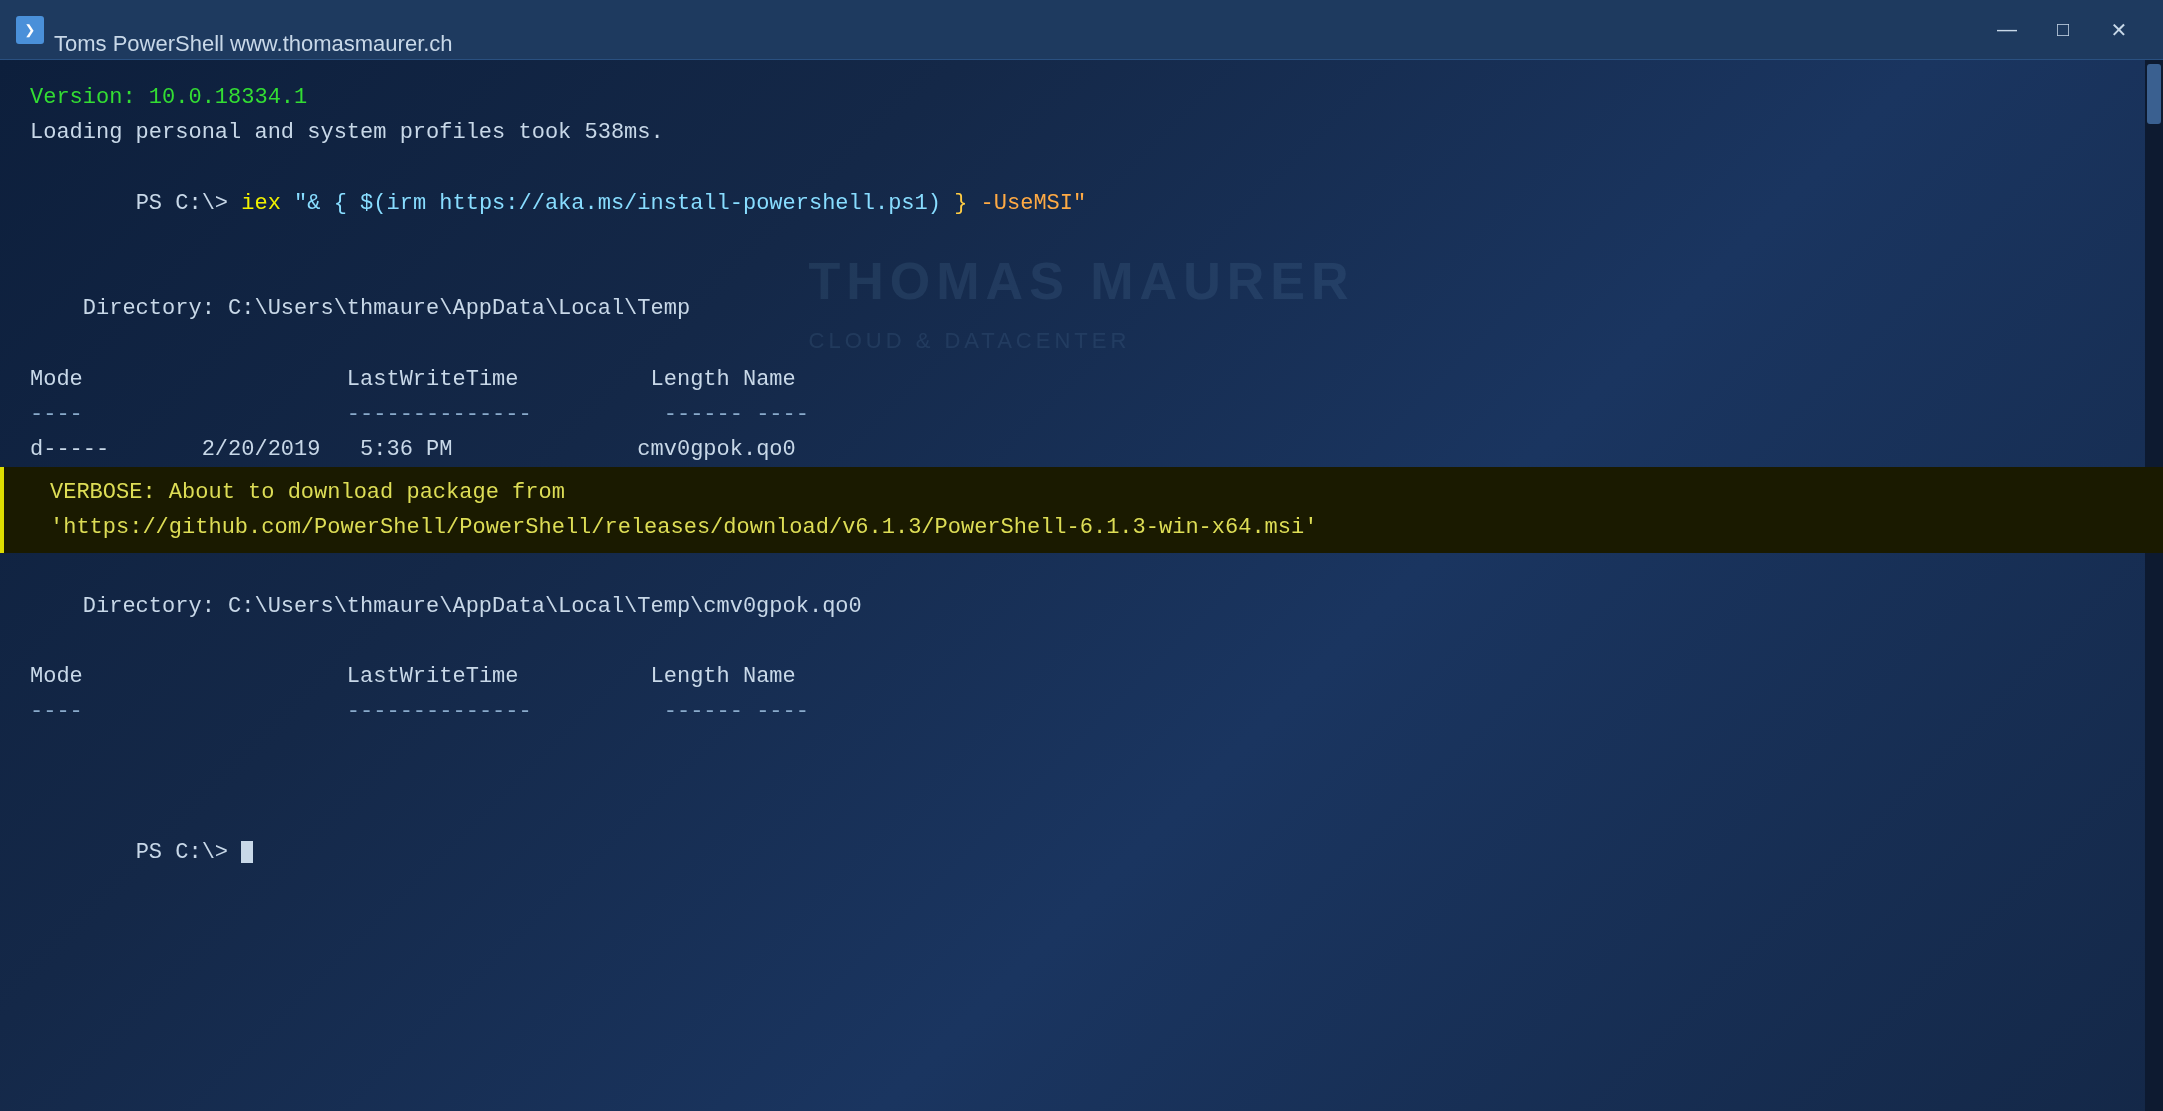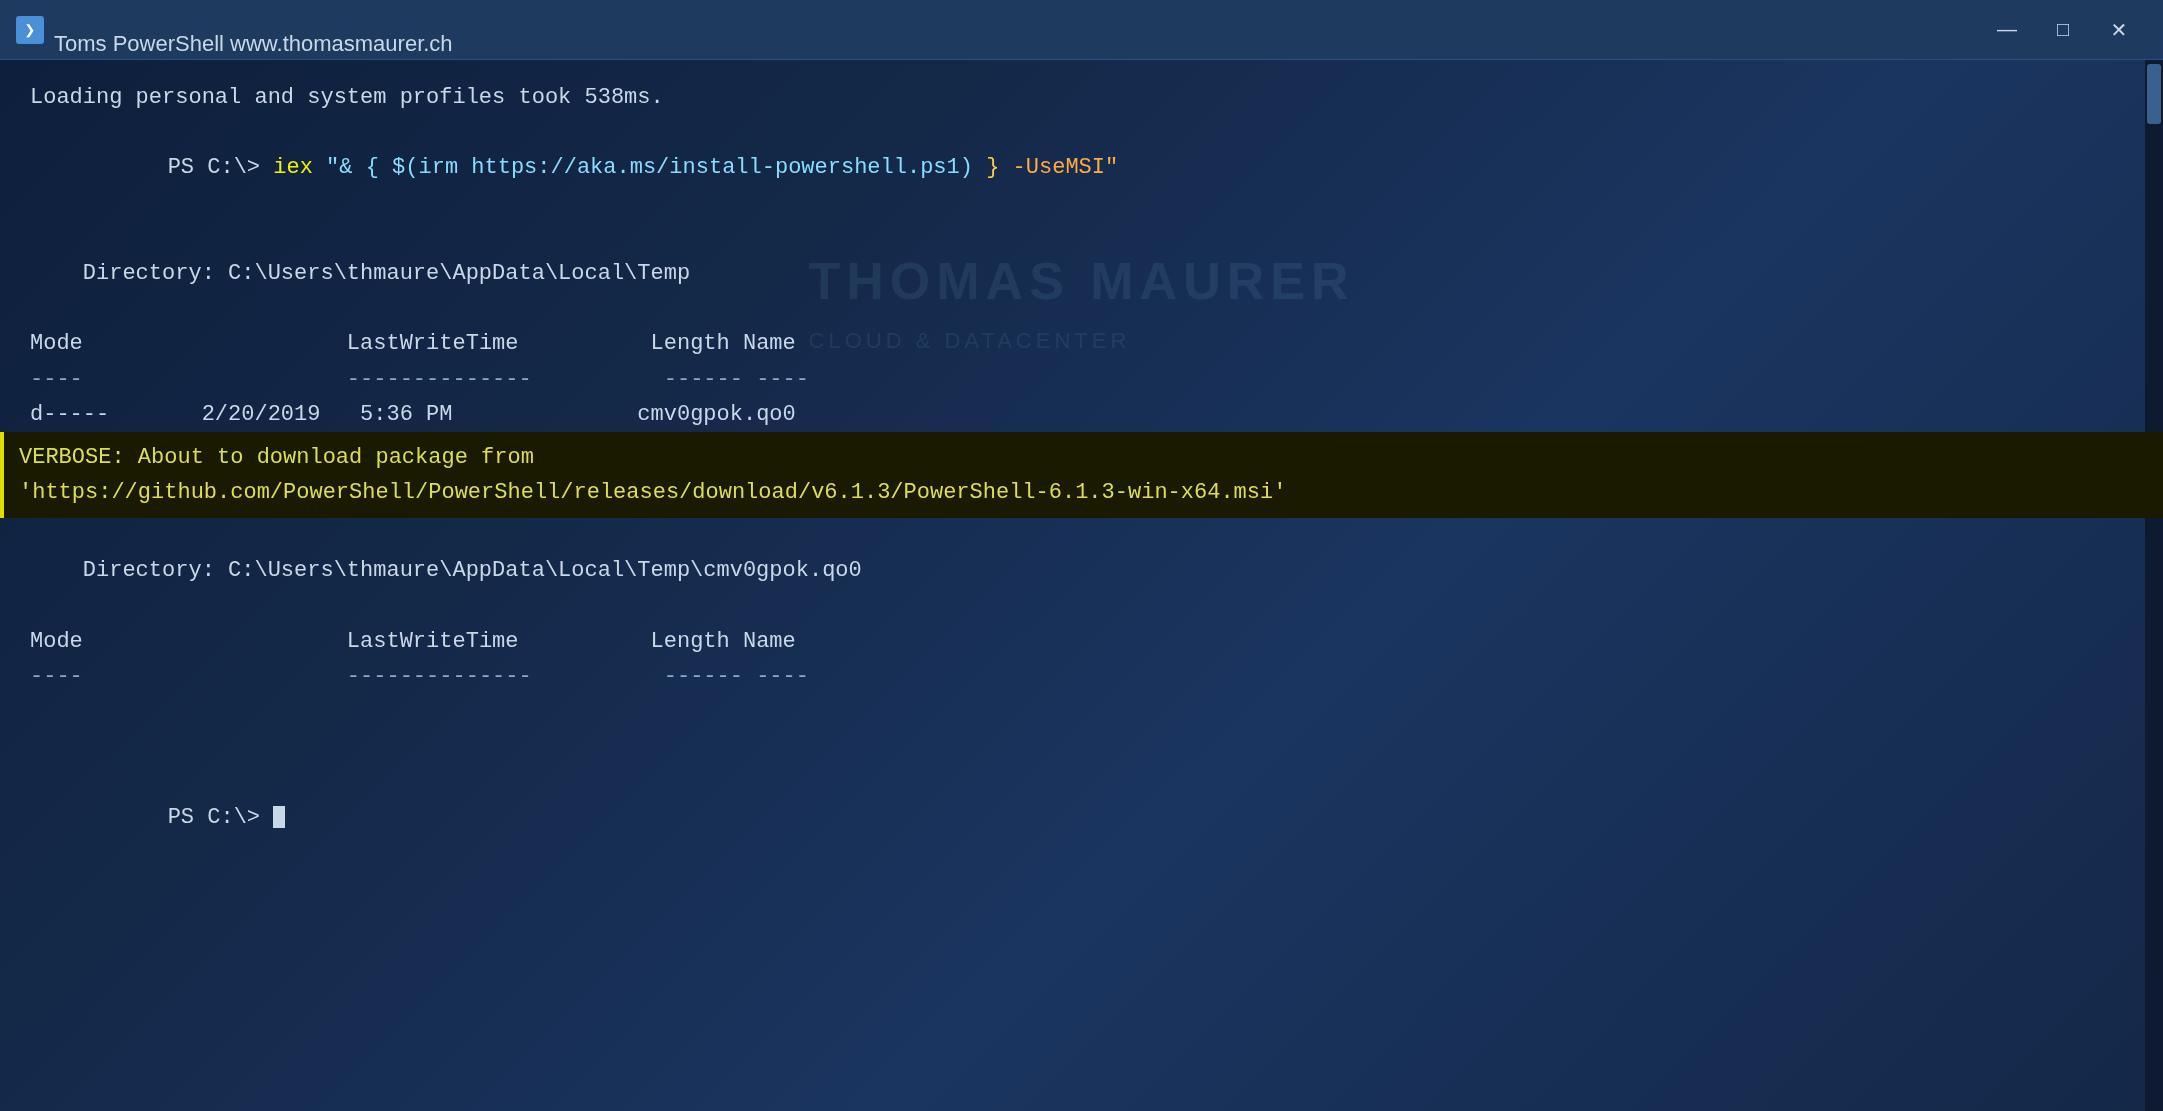--- a/index.html
+++ b/index.html
@@ -148,32 +148,32 @@
 
     .line {
       white-space: pre;
       display: block;
     }
 
     .line-white { color: #c8d8e8; }
     .line-green { color: #33dd33; }
     .line-dim { color: #8aabcc; }
 
-    .prompt { color: #c8d8e8; margin-left: 32px; }
+    .prompt { color: #c8d8e8; }
     .cmd-iex { color: #f0f000; }
     .cmd-string { color: #88ddff; }
     .cmd-brace { color: #ffcc44; }
     .cmd-param { color: #ffaa44; }
 
     
     .verbose-bar {
       background: #1a1a00;
       border-left: 4px solid #dddd00;
       margin: 0 -30px;
-      padding: 8px 15px;
+      padding: 8px 46px;
     }
 
     .verbose-text { color: #dddd55; }
 
     
     .cursor {
       display: inline-block;
       width: 12px;
       height: 22px;
       background: #c8d8e8;
@@ -205,20 +205,21 @@
   <div class="terminal">
 
     <div class="center-watermark">
       <div class="logo-text">THOMAS MAURER</div>
       <div class="logo-sub">CLOUD &amp; DATACENTER</div>
     </div>
 
     <div class="terminal-content">
 
 
+      <span class="line line-green">Version: 10.0.18334.1</span>
 
       <span class="line line-white">Loading personal and system profiles took 538ms.</span>
 
       <span class="line">
         <span class="prompt">PS C:\&gt; </span><span class="cmd-iex">iex</span><span class="line-white"> </span><span class="cmd-string">"&amp; { </span><span class="cmd-string">$(irm https://aka.ms/install-powershell.ps1)</span><span class="cmd-brace"> }</span><span class="cmd-param"> -UseMSI"</span>
       </span>
 
       <span class="line">&nbsp;</span>
 
       <span class="line line-white">    Directory: C:\Users\thmaure\AppData\Local\Temp</span>

